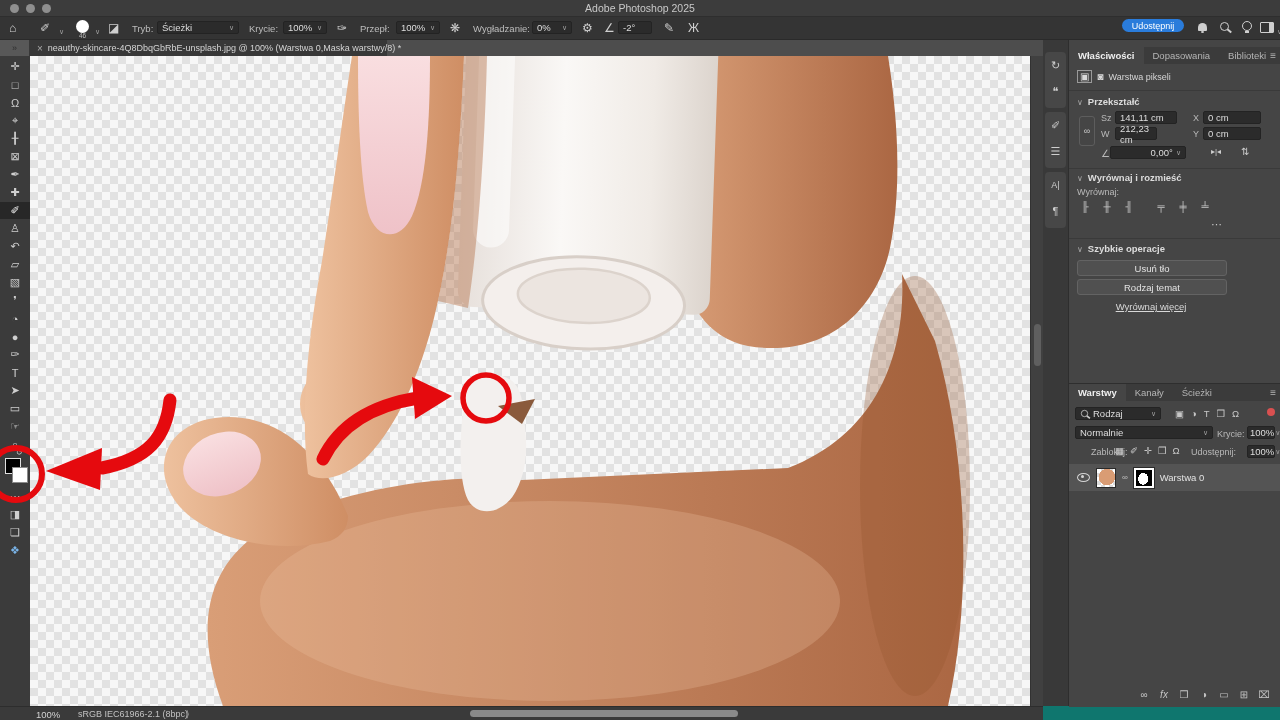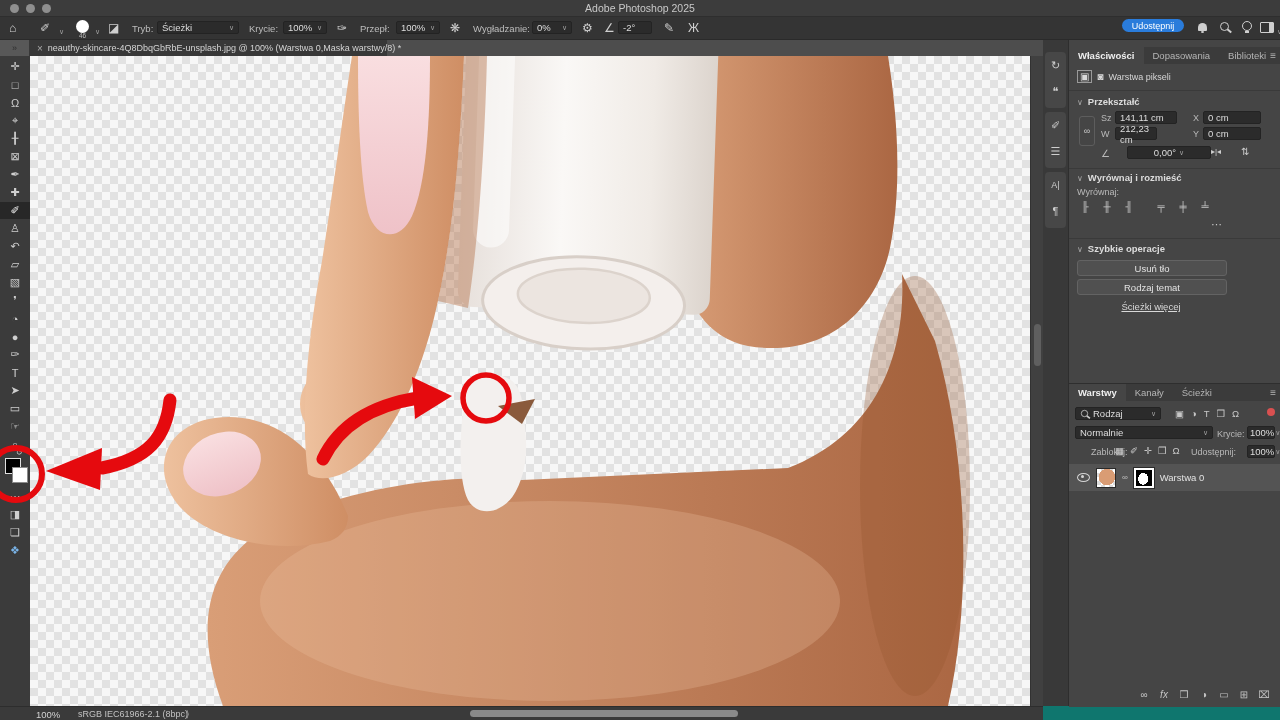--- a/index.html
+++ b/index.html
@@ -346,21 +346,21 @@
       </div>
     <span class="abs lbl" style="left:32px;top:89px">W</span>
     <div class="fld abs" style="left:46px;top:87px;width:42px">
         <span>212,23 cm</span>
       </div>
     <span class="abs lbl" style="left:124px;top:89px">Y</span>
     <div class="fld abs" style="left:134px;top:87px;width:58px">
         <span>0 cm</span>
       </div>
     <span class="abs lbl" style="left:32px;top:108px;font-size:10px">∠</span>
-    <div class="fld abs" style="left:58px;top:106px;width:84px;justify-content:center">
+    <div class="fld abs" style="left:41px;top:106px;width:76px;justify-content:flex-end">
       <span>0,00°</span>
       <span class="chev">∨</span>
     </div>
     <span class="abs" style="left:142px;top:107px;font-size:8px;color:#cfcfcf">▸|◂</span>
     <span class="abs" style="left:172px;top:106px;font-size:10px;color:#cfcfcf">⇅</span>
     <div class="divider" style="top:128px"></div>
 
     <div class="sect" style="top:132px">
       <span class="ch">∨</span><span>Wyrównaj i rozmieść</span>
     </div>
@@ -378,21 +378,21 @@
 
     <div class="sect" style="top:203px">
       <span class="ch">∨</span><span>Szybkie operacje</span>
     </div>
     <div class="btn" style="top:220px">
         <span>Usuń tło</span>
       </div>
     <div class="btn" style="top:239px">
         <span>Rodzaj temat</span>
       </div>
-    <div class="link" style="top:261px"><span>Ścieżki więcej</span></div>
+    <div class="link" style="top:261px"><span>Wyrównaj więcej</span></div>
 
     <div style="position:absolute;left:0;top:343px;width:212px;height:323px;background:#454545;border-top:1px solid #2e2e2e">
       <div class="ptabs" style="top:0">
         <div class="ptab sel">
             <span>Warstwy</span>
           </div>
         <div class="ptab">
             <span>Kanały</span>
           </div>
         <div class="ptab">

